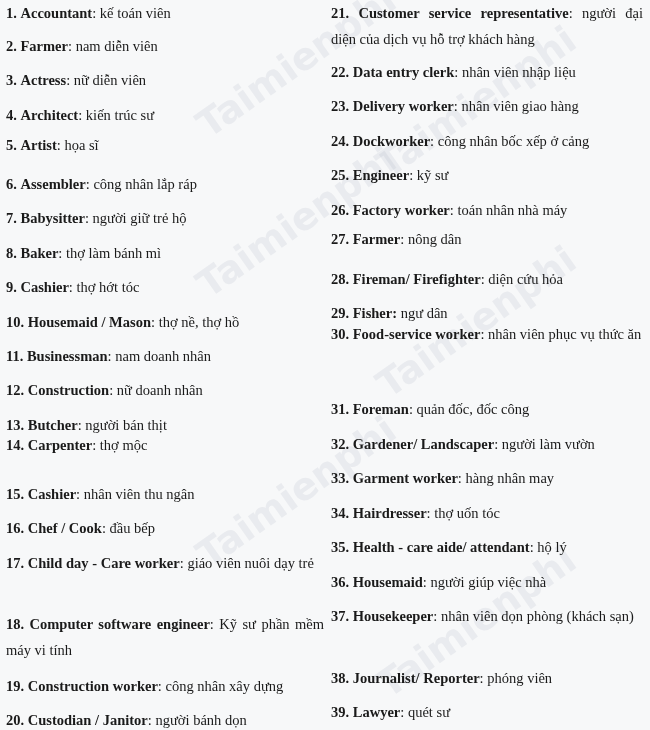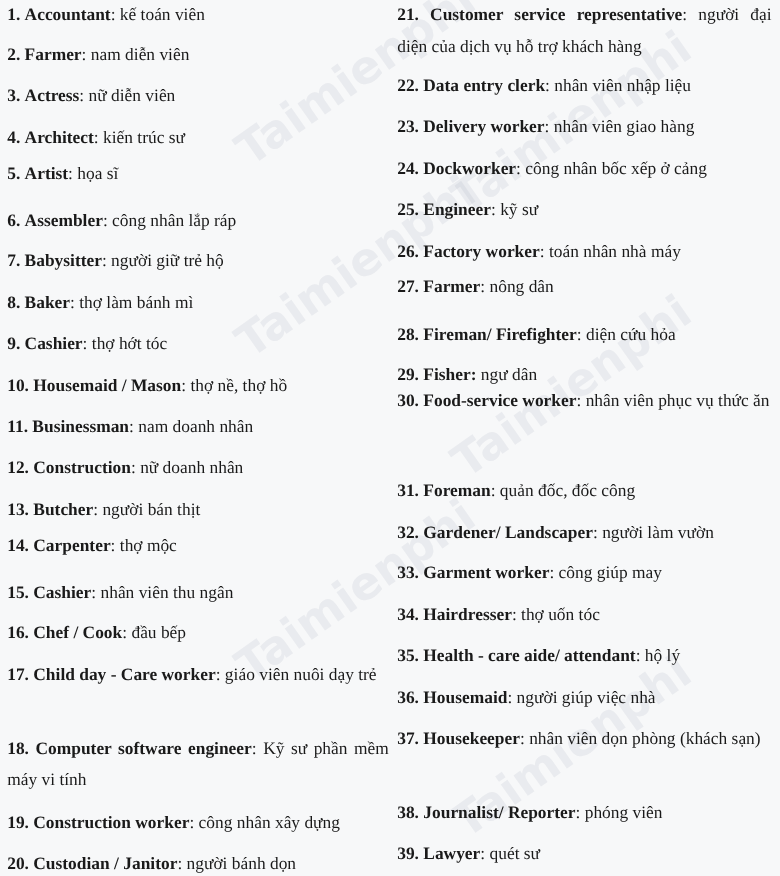--- a/index.html
+++ b/index.html
@@ -67,21 +67,21 @@
     <div class="entry" style="top:102px"><span class="term">4.</span> <span class="term">Architect</span><span>:</span><span> kiến trúc sư</span></div>
     <div class="entry" style="top:132px"><span class="term">5.</span> <span class="term">Artist</span><span>:</span><span> họa sĩ</span></div>
     <div class="entry" style="top:171px"><span class="term">6.</span> <span class="term">Assembler</span><span>:</span><span> công nhân lắp ráp</span></div>
     <div class="entry" style="top:205px"><span class="term">7.</span> <span class="term">Babysitter</span><span>:</span><span> người giữ trẻ hộ</span></div>
     <div class="entry" style="top:240px"><span class="term">8.</span> <span class="term">Baker</span><span>:</span><span> thợ làm bánh mì</span></div>
     <div class="entry" style="top:274px"><span class="term">9.</span> <span class="term">Cashier</span><span>:</span><span> thợ hớt tóc</span></div>
     <div class="entry" style="top:309px"><span class="term">10.</span> <span class="term">Housemaid / Mason</span><span>:</span><span> thợ nề, thợ hồ</span></div>
     <div class="entry" style="top:343px"><span class="term">11.</span> <span class="term">Businessman</span><span>:</span><span> nam doanh nhân</span></div>
     <div class="entry" style="top:377px"><span class="term">12.</span> <span class="term">Construction</span><span>:</span><span> nữ doanh nhân</span></div>
     <div class="entry" style="top:412px"><span class="term">13.</span> <span class="term">Butcher</span><span>:</span><span> người bán thịt</span></div>
-    <div class="entry" style="top:442px"><span class="term">14.</span> <span class="term">Carpenter</span><span>:</span><span> thợ mộc</span></div>
+    <div class="entry" style="top:432px"><span class="term">14.</span> <span class="term">Carpenter</span><span>:</span><span> thợ mộc</span></div>
     <div class="entry" style="top:481px"><span class="term">15.</span> <span class="term">Cashier</span><span>:</span><span> nhân viên thu ngân</span></div>
     <div class="entry" style="top:515px"><span class="term">16.</span> <span class="term">Chef / Cook</span><span>:</span><span> đầu bếp</span></div>
     <div class="entry wrap" style="top:550px"><span class="term">17.</span> <span class="term">Child day - Care worker</span><span>:</span><span> giáo viên nuôi dạy trẻ</span></div>
     <div class="entry wrap" style="top:611px"><span class="term">18.</span> <span class="term">Computer software engineer</span><span>:</span><span> Kỹ sư phần mềm máy vi tính</span></div>
     <div class="entry" style="top:673px"><span class="term">19.</span> <span class="term">Construction worker</span><span>:</span><span> công nhân xây dựng</span></div>
     <div class="entry" style="top:707px"><span class="term">20.</span> <span class="term">Custodian / Janitor</span><span>:</span><span> người bánh dọn</span></div>
   </div>
 
   <div class="col col-right">
     <div class="entry wrap" style="top:0px"><span class="term">21.</span> <span class="term">Customer service representative</span><span>:</span><span> người đại diện của dịch vụ hỗ trợ khách hàng</span></div>
@@ -89,21 +89,21 @@
     <div class="entry" style="top:93px"><span class="term">23.</span> <span class="term">Delivery worker</span><span>:</span><span> nhân viên giao hàng</span></div>
     <div class="entry" style="top:128px"><span class="term">24.</span> <span class="term">Dockworker</span><span>:</span><span> công nhân bốc xếp ở cảng</span></div>
     <div class="entry" style="top:162px"><span class="term">25.</span> <span class="term">Engineer</span><span>:</span><span> kỹ sư</span></div>
     <div class="entry" style="top:197px"><span class="term">26.</span> <span class="term">Factory worker</span><span>:</span><span> toán nhân nhà máy</span></div>
     <div class="entry" style="top:226px"><span class="term">27.</span> <span class="term">Farmer</span><span>:</span><span> nông dân</span></div>
     <div class="entry" style="top:266px"><span class="term">28.</span> <span class="term">Fireman/ Firefighter</span><span>:</span><span> diện cứu hỏa</span></div>
     <div class="entry" style="top:300px"><span class="term">29.</span> <span class="term">Fisher:</span><span></span><span> ngư dân</span></div>
     <div class="entry wrap" style="top:321px"><span class="term">30.</span> <span class="term">Food-service worker</span><span>:</span><span> nhân viên phục vụ thức ăn</span></div>
     <div class="entry" style="top:396px"><span class="term">31.</span> <span class="term">Foreman</span><span>:</span><span> quản đốc, đốc công</span></div>
     <div class="entry" style="top:431px"><span class="term">32.</span> <span class="term">Gardener/ Landscaper</span><span>:</span><span> người làm vườn</span></div>
-    <div class="entry" style="top:465px"><span class="term">33.</span> <span class="term">Garment worker</span><span>:</span><span> công giúp may</span></div>
+    <div class="entry" style="top:465px"><span class="term">33.</span> <span class="term">Garment worker</span><span>:</span><span> hàng nhân may</span></div>
     <div class="entry" style="top:500px"><span class="term">34.</span> <span class="term">Hairdresser</span><span>:</span><span> thợ uốn tóc</span></div>
     <div class="entry" style="top:534px"><span class="term">35.</span> <span class="term">Health - care aide/ attendant</span><span>:</span><span> hộ lý</span></div>
     <div class="entry" style="top:569px"><span class="term">36.</span> <span class="term">Housemaid</span><span>:</span><span> người giúp việc nhà</span></div>
     <div class="entry wrap" style="top:603px"><span class="term">37.</span> <span class="term">Housekeeper</span><span>:</span><span> nhân viên dọn phòng (khách sạn)</span></div>
     <div class="entry" style="top:665px"><span class="term">38.</span> <span class="term">Journalist/ Reporter</span><span>:</span><span> phóng viên</span></div>
     <div class="entry" style="top:699px"><span class="term">39.</span> <span class="term">Lawyer</span><span>:</span><span> quét sư</span></div>
   </div>
 </div>
 
 </body></html>

